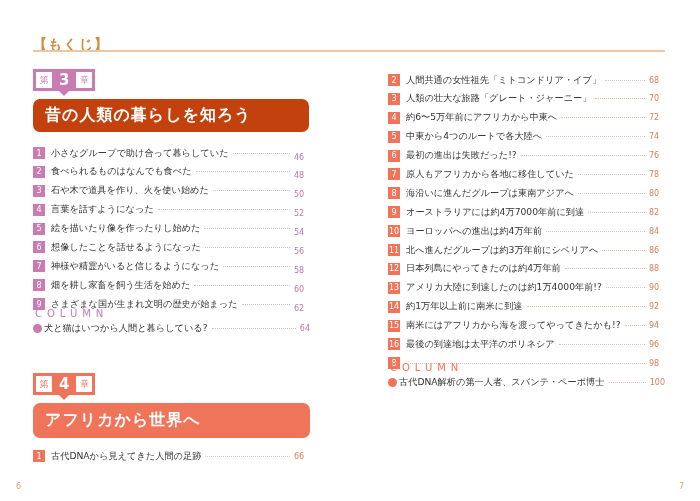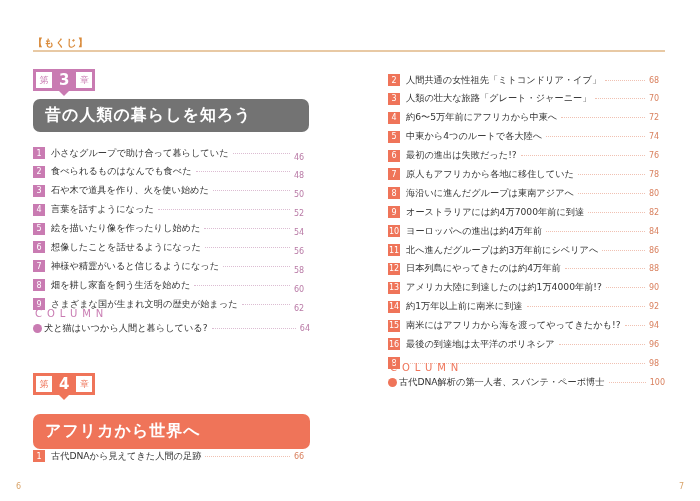--- a/index.html
+++ b/index.html
@@ -1,32 +1,32 @@
 <!DOCTYPE html>
 <html><head>
 <meta charset="utf-8">
 <style>
   * { box-sizing: border-box; margin: 0; padding: 0; }
   html, body { width: 700px; height: 501px; background: #ffffff; overflow: hidden; }
   body { position: relative; font-family: "DejaVu Sans", "Liberation Sans", sans-serif; color: #3a3a3a; }
 
-  .toc-label { position: absolute; left: 33px; top: 36px; font-size: 10px; font-weight: bold; color: #d98a3a; letter-spacing: 1px; }
+  .toc-label { position: absolute; left: 33px; top: 36px; font-size: 14px; font-weight: bold; color: #d98a3a; letter-spacing: 1px; }
   .header-rule { position: absolute; left: 33px; top: 50px; width: 632px; height: 2px; background: #e8c9a4; }
 
   .chapter-badge { position: absolute; display: flex; align-items: center; gap: 3px; padding: 3px; height: 22px; }
   .chapter-badge .kanji { width: 16px; height: 16px; background: #fff; font-size: 9px; display: flex; align-items: center; justify-content: center; }
   .chapter-badge .num { font-size: 15px; font-weight: bold; color: #fff; padding: 0 4px; line-height: 16px; }
   .chapter-badge .pointer { position: absolute; left: 26px; bottom: -5px; width: 0; height: 0; border-left: 5px solid transparent; border-right: 5px solid transparent; }
 
   .chapter-title { position: absolute; border-radius: 7px; color: #fff; font-size: 16px; font-weight: bold; display: flex; align-items: center; padding-left: 12px; letter-spacing: 1px; }
 
   .ch3 .chapter-badge { background: #c97bb2; }
   .ch3 .chapter-badge .kanji { color: #c97bb2; }
   .ch3 .chapter-badge .pointer { border-top: 5px solid #c97bb2; }
-  .ch3 .chapter-title { background: #737373; }
+  .ch3 .chapter-title { background: #c2410c; }
   .ch4 .chapter-badge { background: #ef7459; }
   .ch4 .chapter-badge .kanji { color: #ef7459; }
   .ch4 .chapter-badge .pointer { border-top: 5px solid #ef7459; }
   .ch4 .chapter-title { background: #ef7459; }
 
   .list { position: absolute; }
   .item { display: flex; align-items: center; height: 18px; margin-bottom: 0.9px; font-size: 9.2px; color: #333; }
   .item .n { width: 12px; height: 12px; font-size: 8px; color: #fff; display: flex; align-items: center; justify-content: center; margin-right: 6px; flex-shrink: 0; }
   .item .t { white-space: nowrap; }
   .item .dots { flex: 1; border-bottom: 1px dotted #d0c4c4; margin: 0 4px; height: 1px; align-self: center; }
@@ -131,21 +131,21 @@
   </div>
 </div>
 
 <div class="ch4">
   <div class="chapter-badge" style="left:33px; top:373px;">
     <span class="kanji">第</span>
     <span class="num">4</span>
     <span class="kanji">章</span>
     <span class="pointer"></span>
   </div>
-  <div class="chapter-title" style="left:33px; top:414px; width:277px; height:35px;">アフリカから世界へ</div>
+  <div class="chapter-title" style="left:33px; top:403px; width:277px; height:35px;">アフリカから世界へ</div>
 
   <div class="list ch4-list" style="left:33px; top:447px; width:277px;">
     <div class="item">
         <span class="n">1</span>
         <span class="t">古代DNAから見えてきた人間の足跡</span>
         <span class="dots"></span>
         <span class="p">66</span>
       </div>
   </div>
 </div>

